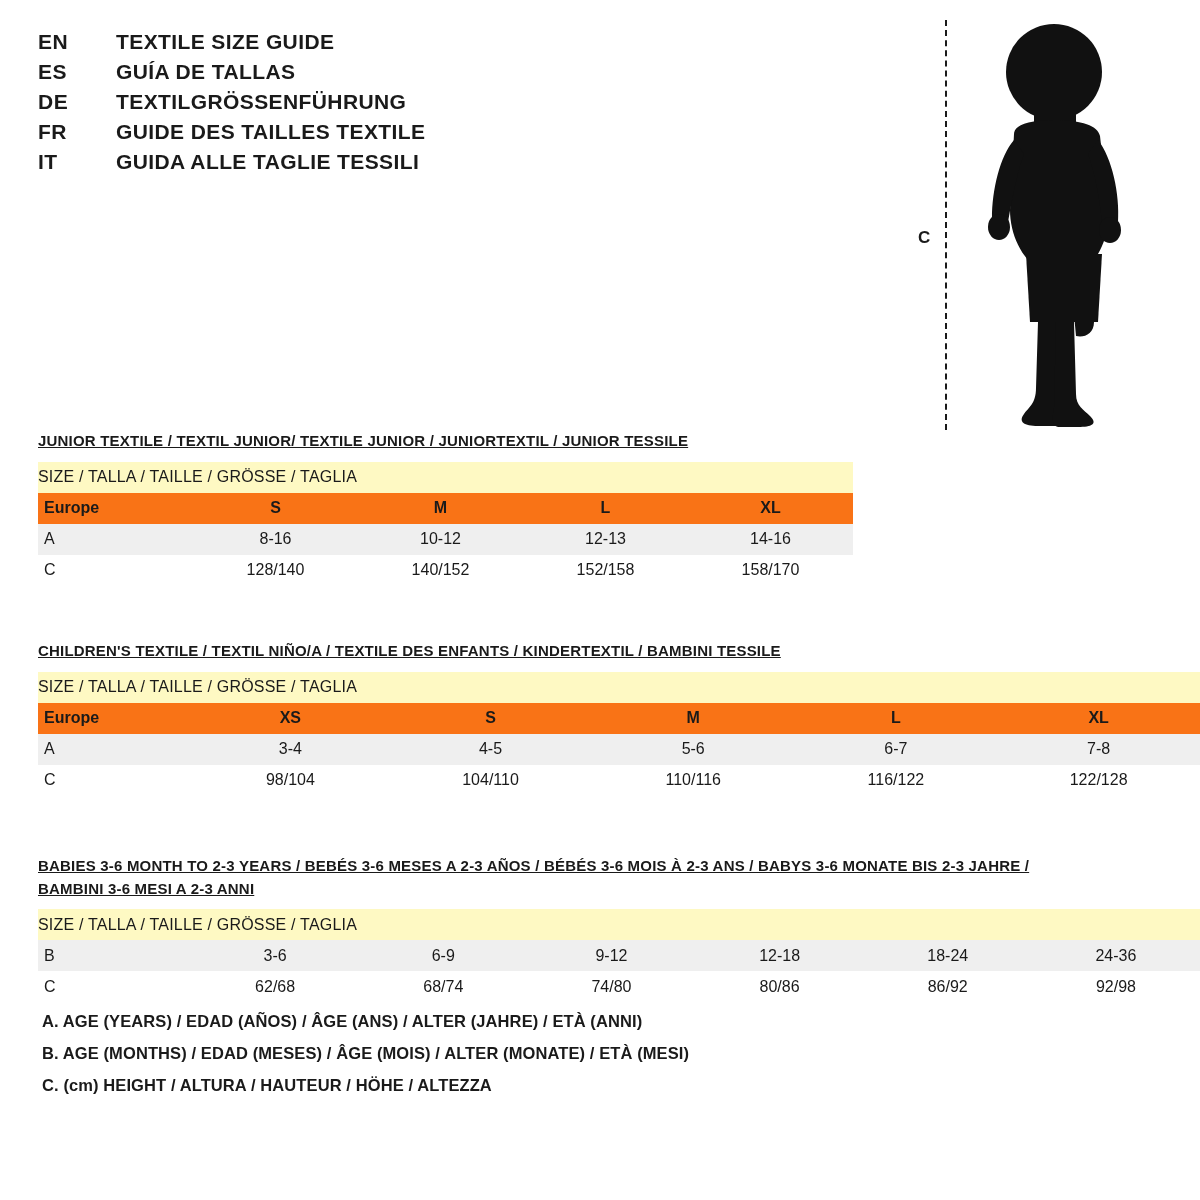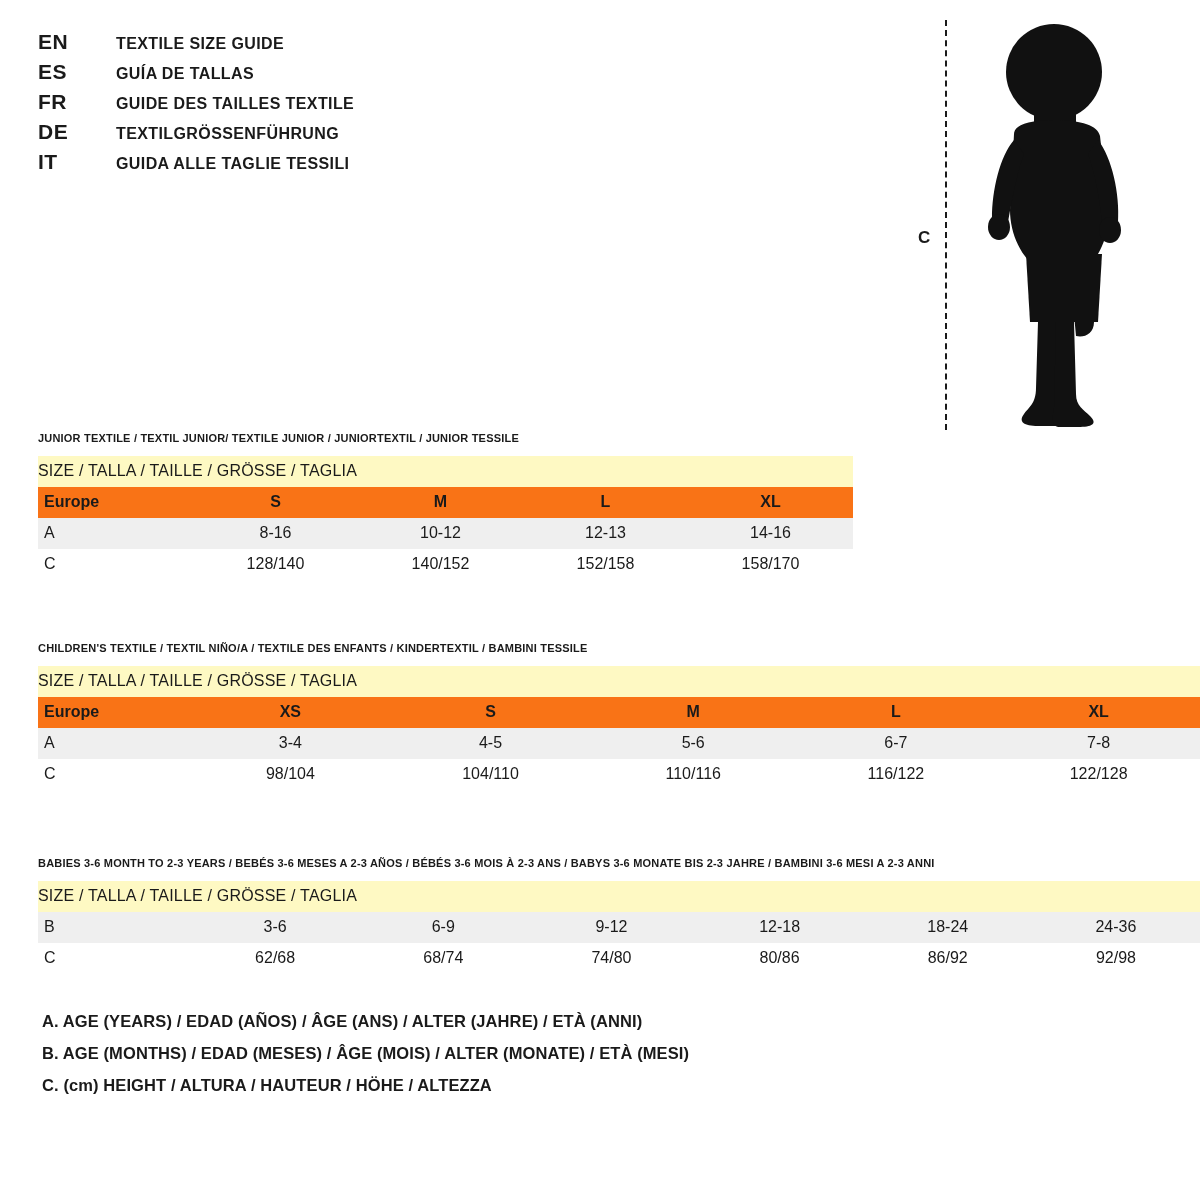--- a/index.html
+++ b/index.html
@@ -35,21 +35,21 @@
     margin-bottom: 6px;
   }
   .lang-code {
     width: 78px;
     font-size: 21px;
     font-weight: 700;
     letter-spacing: 0.5px;
     color: #1a1a1a;
   }
   .lang-text {
-    font-size: 16px;
+    font-size: 21px;
     font-weight: 700;
     letter-spacing: 0.4px;
     color: #1a1a1a;
     text-transform: uppercase;
   }
 
   
   .figure-area {
     position: absolute;
     top: 10px;
@@ -80,26 +80,27 @@
     width: 200px;
     height: 408px;
   }
 
   
   .section {
     position: absolute;
     left: 38px;
   }
   .section-title {
-    font-size: 11px;
+    font-size: 15px;
     font-weight: 700;
     color: #1a1a1a;
     letter-spacing: 0.2px;
     line-height: 1.5;
     margin-bottom: 9px;
+    text-decoration: underline;
   }
   table.size-table {
     border-collapse: collapse;
     table-layout: fixed;
   }
   table.size-table td {
     font-size: 16px;
     padding: 5px 0 5px 0;
     color: #1a1a1a;
     height: 21px;
@@ -155,26 +156,26 @@
   <div class="lang-block">
     <div class="lang-row">
       <div class="lang-code">EN</div>
       <div class="lang-text">TEXTILE SIZE GUIDE</div>
     </div>
     <div class="lang-row">
       <div class="lang-code">ES</div>
       <div class="lang-text">GUÍA DE TALLAS</div>
     </div>
     <div class="lang-row">
+      <div class="lang-code">DE</div>
+      <div class="lang-text">TEXTILGRÖSSENFÜHRUNG</div>
+    </div>
+    <div class="lang-row">
       <div class="lang-code">FR</div>
       <div class="lang-text">GUIDE DES TAILLES TEXTILE</div>
-    </div>
-    <div class="lang-row">
-      <div class="lang-code">DE</div>
-      <div class="lang-text">TEXTILGRÖSSENFÜHRUNG</div>
     </div>
     <div class="lang-row">
       <div class="lang-code">IT</div>
       <div class="lang-text">GUIDA ALLE TAGLIE TESSILI</div>
     </div>
   </div>
 
   <div class="figure-area">
     <div class="figure-label">C</div>
     <div class="figure-line"></div>

